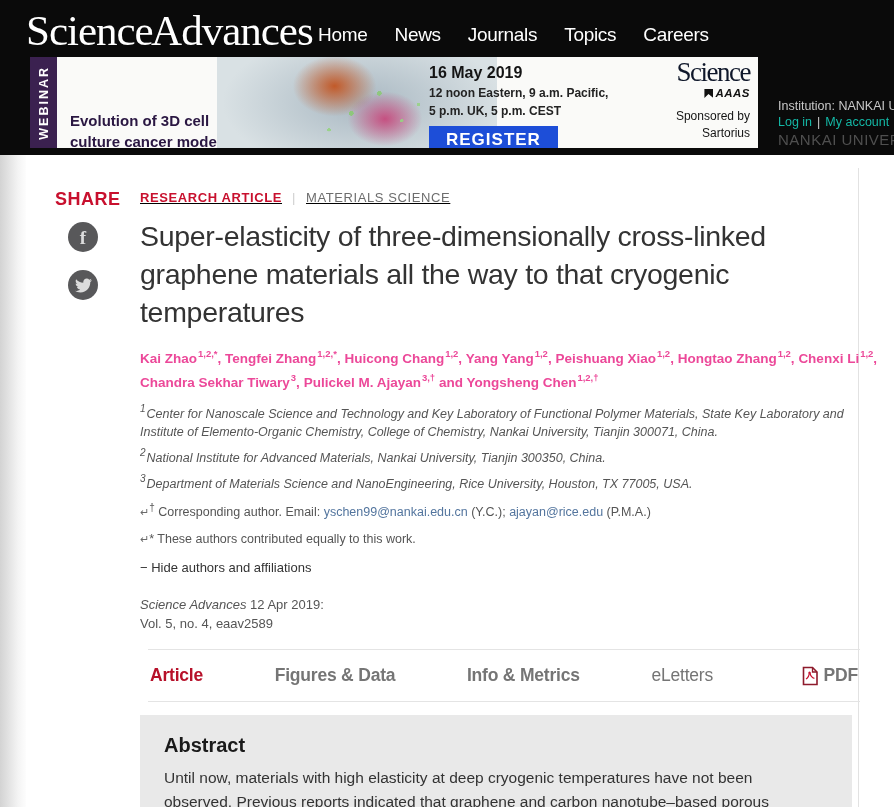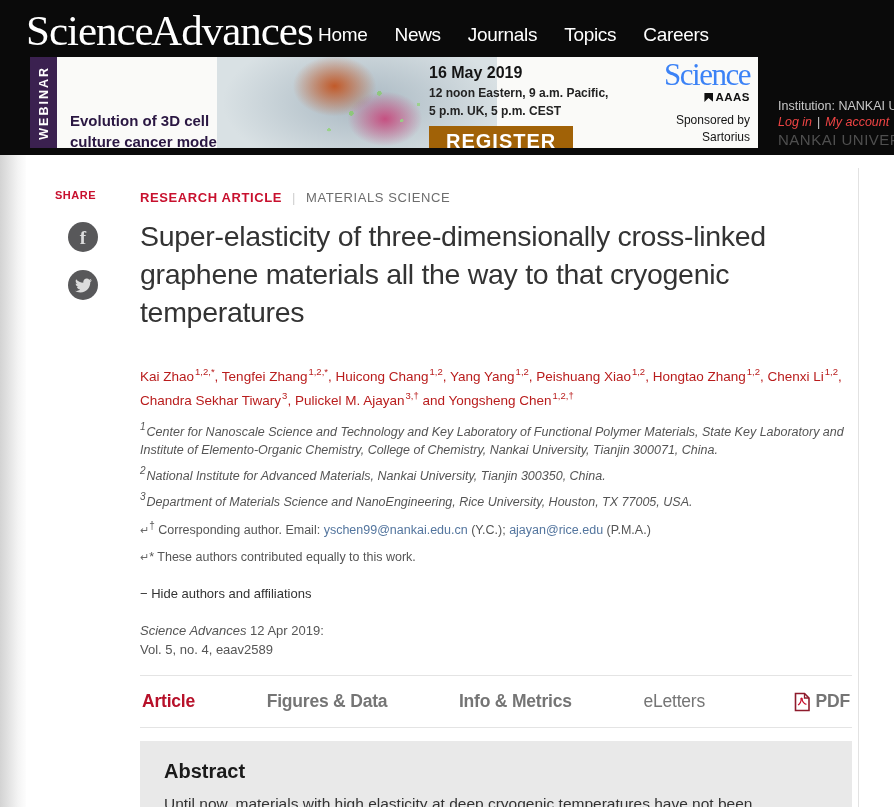--- a/index.html
+++ b/index.html
@@ -28,76 +28,76 @@
       radial-gradient(circle 3px at 66% 70%, rgba(150,210,130,.9) 55%, rgba(150,210,130,0) 60%),
       radial-gradient(circle 3px at 40% 80%, rgba(150,210,130,.9) 55%, rgba(150,210,130,0) 60%),
       radial-gradient(circle 3px at 72% 52%, rgba(150,210,130,.85) 55%, rgba(150,210,130,0) 60%),
       radial-gradient(ellipse 52px 38px at 60% 68%, rgba(198,74,125,.95), rgba(198,74,125,0) 72%),
       radial-gradient(ellipse 58px 42px at 42% 32%, rgba(194,84,32,.95), rgba(170,60,30,0) 72%),
       radial-gradient(ellipse 140px 70px at 52% 50%, #a9b8c2, #d9e1e4);
   }
   .banner-schedule { position:absolute; left:372px; top:7px; }
   .banner-date { font-size:16px; font-weight:bold; color:#141414; }
   .banner-time { font-size:12px; font-weight:bold; color:#232323; line-height:1.5; margin-top:2px; }
-  .register-btn { display:inline-block; margin-top:6px; background:#a16207; color:#fff; border:none;
-                  font-family:inherit; font-weight:bold; font-size:20px; letter-spacing:1px; padding:4px 17px; cursor:pointer; }
+  .register-btn { display:inline-block; margin-top:6px; background:#1d4ed8; color:#fff; border:none;
+                  font-family:inherit; font-weight:bold; font-size:17px; letter-spacing:1px; padding:4px 17px; cursor:pointer; }
   .banner-sponsor { position:absolute; right:8px; top:2px; width:128px; text-align:right; }
-  .science-logo { font-family:"Liberation Serif", serif; color:#3b82f6; font-size:31px; letter-spacing:-1.5px; line-height:1; }
-  .aaas-mark { font-size:11.5px; font-weight:bold; color:#111; margin-top:1px; letter-spacing:0.5px; }
+  .science-logo { font-family:"Liberation Serif", serif; color:#0f172a; font-size:27px; letter-spacing:-1.5px; line-height:1; }
+  .aaas-mark { font-size:11.5px; font-weight:bold; color:#111; margin-top:1px; letter-spacing:0.5px;font-style:italic; }
   .aaas-flag { display:inline-block; width:9px; height:9px; background:#111; margin-right:2px;
                clip-path:polygon(0 0, 100% 0, 100% 100%, 45% 55%, 0 100%); vertical-align:-1px; }
   .sponsored { margin-top:9px; font-size:12px; font-weight:normal; color:#141414; line-height:1.45; }
 
   
   .account { position:absolute; left:778px; top:99px; color:#c9c9c9; font-size:12.5px;
              line-height:1.25; white-space:nowrap; }
-  .account a { color:#ef4444; text-decoration:none;font-style:italic; }
+  .account a { color:#14b8a6; text-decoration:none; }
   .account .sep { margin:0 5px; }
   .account-watermark { color:#4f4f4f; font-size:15px; letter-spacing:0.5px; margin-top:1px; }
 
   
   .left-shade { position:absolute; left:0; top:155px; width:26px; height:652px;
                 background:linear-gradient(to right,#d3d3d3,#f4f4f4 70%,#fdfdfd); }
   .right-rule { position:absolute; left:858px; top:168px; width:1px; height:639px; background:#e2e2e2; }
 
   
   .share-label { position:absolute; left:55px; top:189px; color:#c8102e; font-weight:bold;
-                 font-size:11px; letter-spacing:0.5px; }
+                 font-size:18px; letter-spacing:0.5px; }
   .share-btn { position:absolute; left:68px; width:30px; height:30px; border-radius:50%;
                background:#58585a; display:flex; align-items:center; justify-content:center; cursor:pointer; }
   .share-fb { top:222px; }
   .share-tw { top:270px; }
   .share-fb .fb-f { color:#dcdcdc; font-family:"Liberation Serif", serif; font-weight:bold; font-size:19px; line-height:1; }
 
   
   .article { position:absolute; left:140px; top:190px; width:718px; }
-  .kicker-row { display:flex; align-items:center; gap:10px; font-size:13px; letter-spacing:0.6px; }
+  .kicker-row { display:flex; align-items:center; gap:10px; font-size:13px; letter-spacing:0.6px;text-decoration:underline; }
   .kicker { color:#c8102e; font-weight:bold; }
   .kicker-divider { color:#cfcfcf; }
   .section-label { color:#6d6d6d; }
   .article-title { margin-top:12px; width:695px; font-size:28.5px; font-weight:400;
                    color:#333; line-height:1.34; letter-spacing:-0.3px; }
-  .authors-line { margin-top:32px; width:740px; font-size:13.5px; font-weight:normal; color:#b91c1c; line-height:1.75; }
+  .authors-line { margin-top:14px; width:740px; font-size:13.5px; font-weight:bold; color:#ec4899; line-height:1.75; }
   .author-sup { font-size:9.5px; vertical-align:6px; margin-left:1px; }
   .affiliations { margin-top:7px; }
   .affiliation { font-size:12.5px; color:#555; line-height:1.45; margin-bottom:5px; width:712px; }
   .affiliation .aff-sup { font-style:italic; font-size:10px; vertical-align:6px; margin-right:1px; }
   .affiliation .aff-text { font-style:italic; }
   .author-note { margin-top:9px; font-size:12.5px; color:#555; }
   .author-note .back-arrow { font-size:11px; color:#6a6a6a; }
   .author-note .note-sup { font-size:10px; vertical-align:5px; }
   .author-note a { color:#53759e; text-decoration:none; }
   .equal-note { margin-top:13px; }
-  .hide-link { margin-top:22px; font-size:13px; color:#333; cursor:pointer; }
+  .hide-link { margin-top:14px; font-size:13px; color:#333; cursor:pointer; }
   .citation { margin-top:21px; font-size:13px; color:#555; line-height:1.45; }
   .citation .journal { font-style:italic; }
 
   
   .tabs { margin-top:15px; width:712px; border-top:1px solid #e4e4e4; border-bottom:1px solid #e4e4e4;
-          padding:15px 2px; display:flex; justify-content:space-between; align-items:center; }
+          padding:15px 2px; display:flex; justify-content:space-between; align-items:center;margin-left:8px; }
   .tab { font-size:17.5px; font-weight:bold; color:#757575; text-decoration:none; cursor:pointer; letter-spacing:-0.2px; }
   .tab.active { color:#b7112a; }
   .tab-eletters { font-weight:400; }
   .tab-pdf { display:flex; align-items:center; gap:5px;padding-left:17px; }
 
   
   .abstract-box { margin-top:13px; width:712px; height:200px; background:#e9e9e9; padding:19px 24px; }
   .abstract-heading { font-size:20px; font-weight:bold; color:#1a1a1a; }
   .abstract-text { margin-top:9px; width:655px; font-size:15.5px; color:#333; line-height:1.55; }
 </style>

